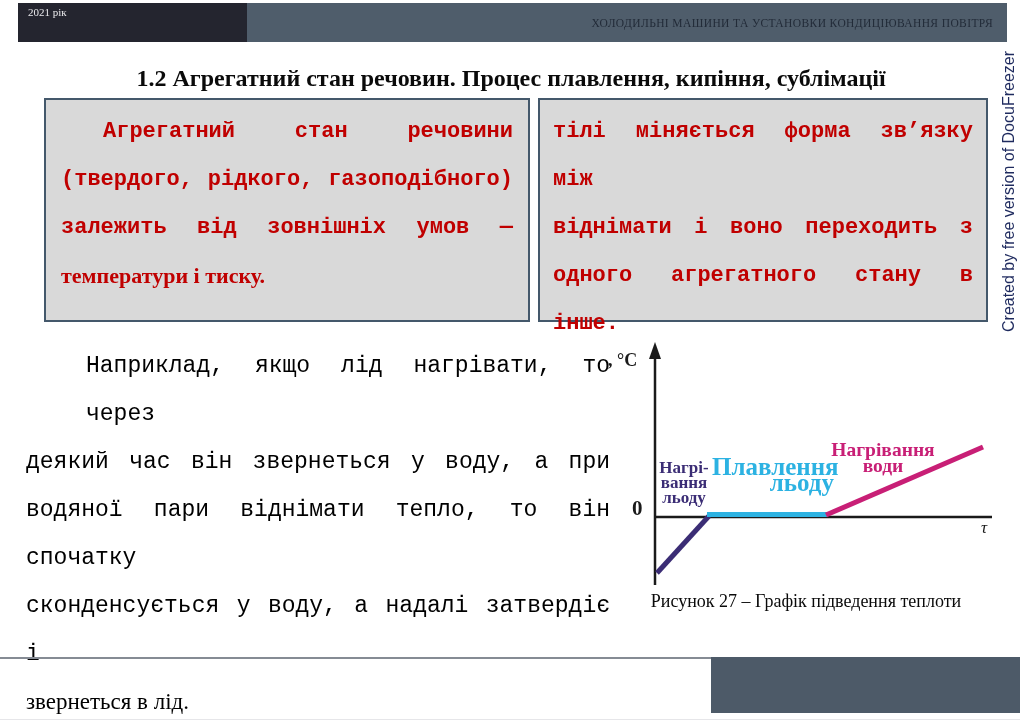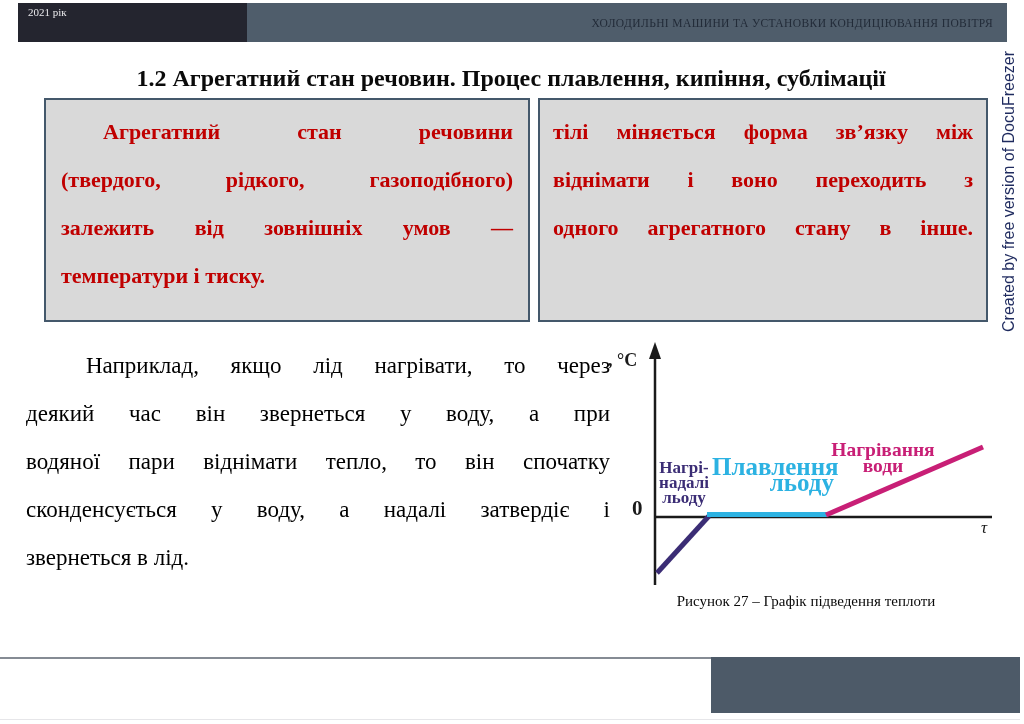--- a/index.html
+++ b/index.html
@@ -17,38 +17,38 @@
              transform-origin:0 0;white-space:nowrap;font-family:"Liberation Sans",sans-serif;
              font-size:16px;color:#1e2a5e;}
   
   .slide-title{position:absolute;left:0;top:54px;width:1000px;margin:11px;text-align:center;
                font-size:24px;font-weight:bold;color:#0a0a0a;}
   
   .box{position:absolute;top:98px;height:224px;background:#d9d9d9;border:2px solid #44586b;
        box-sizing:border-box;color:#c00000;font-weight:bold;font-size:22px;line-height:48px;}
   .box1{left:44px;width:486px;padding:8px 15px 0 15px;}
   .box2{left:538px;width:450px;padding:8px 13px 0 13px;}
-  .jf{text-align:justify;text-align-last:justify;}
+  .jf{text-align:justify;text-align-last:justify;font-family:Liberation Mono, monospace;}
   .ind1{padding-left:42px;}
   .ind2{padding-left:60px;}
   
   .paragraph{position:absolute;left:26px;top:342px;width:584px;font-size:23px;
              line-height:48px;color:#000000;}
   
   .figure{position:absolute;left:600px;top:338px;width:412px;height:250px;}
   .figure svg{position:absolute;left:0;top:0;}
   .chart-label{position:absolute;font-weight:bold;}
   .lbl-y{left:8px;top:12px;font-size:18px;color:#1a1a1a;}
   .lbl-zero{left:32px;top:158px;font-size:21px;color:#1a1a1a;}
   .lbl-tau{left:381px;top:180px;font-size:17px;font-style:italic;font-weight:normal;color:#1a1a1a;}
   .lbl-ice{left:55px;top:122px;width:58px;text-align:center;font-size:17px;line-height:15px;color:#3b2d75;}
   .lbl-melt{left:112px;top:121px;width:122px;text-align:right;font-size:25px;line-height:16px;color:#2cb2e2;}
   .lbl-water{left:228px;top:104px;width:110px;text-align:center;font-size:19.5px;line-height:16px;color:#c81f76;}
   .figure-caption{position:absolute;left:626px;top:586px;width:360px;text-align:center;
-                  font-size:15px;line-height:30px;color:#0a0a0a;}
+                  font-size:18px;line-height:30px;color:#0a0a0a;}
   
   .footer-line{position:absolute;left:0;top:657px;width:711px;height:2px;background:#858b94;}
   .footer-block{position:absolute;left:711px;top:657px;width:313px;height:56px;background:#4d5a68;}
   .footer-hairline{position:absolute;left:0;top:719px;width:1024px;height:1px;background:#e6e6e9;}
 </style>
 </head>
 <body>
 
 <div class="slide">
 
@@ -93,21 +93,21 @@
       <line x1="54" y1="179" x2="392" y2="179" stroke="#1a1a1a" stroke-width="2.5"></line>
       <line x1="57" y1="235" x2="109" y2="178" stroke="#3b2d75" stroke-width="5"></line>
       <line x1="107" y1="176.5" x2="228" y2="176.5" stroke="#2cb2e2" stroke-width="5"></line>
       <line x1="226" y1="177" x2="383" y2="109" stroke="#c81f76" stroke-width="5"></line>
     </svg>
     <div class="chart-label lbl-y">, °C</div>
     <div class="chart-label lbl-zero">0</div>
     <div class="chart-label lbl-tau">τ</div>
     <div class="chart-label lbl-ice">
       <div>Нагрі-</div>
-      <div>надалі</div>
+      <div>вання</div>
       <div>льоду</div>
     </div>
     <div class="chart-label lbl-melt">
       <div>Плавлення</div>
       <div>льоду</div>
     </div>
     <div class="chart-label lbl-water">
       <div>Нагрівання</div>
       <div>води</div>
     </div>

